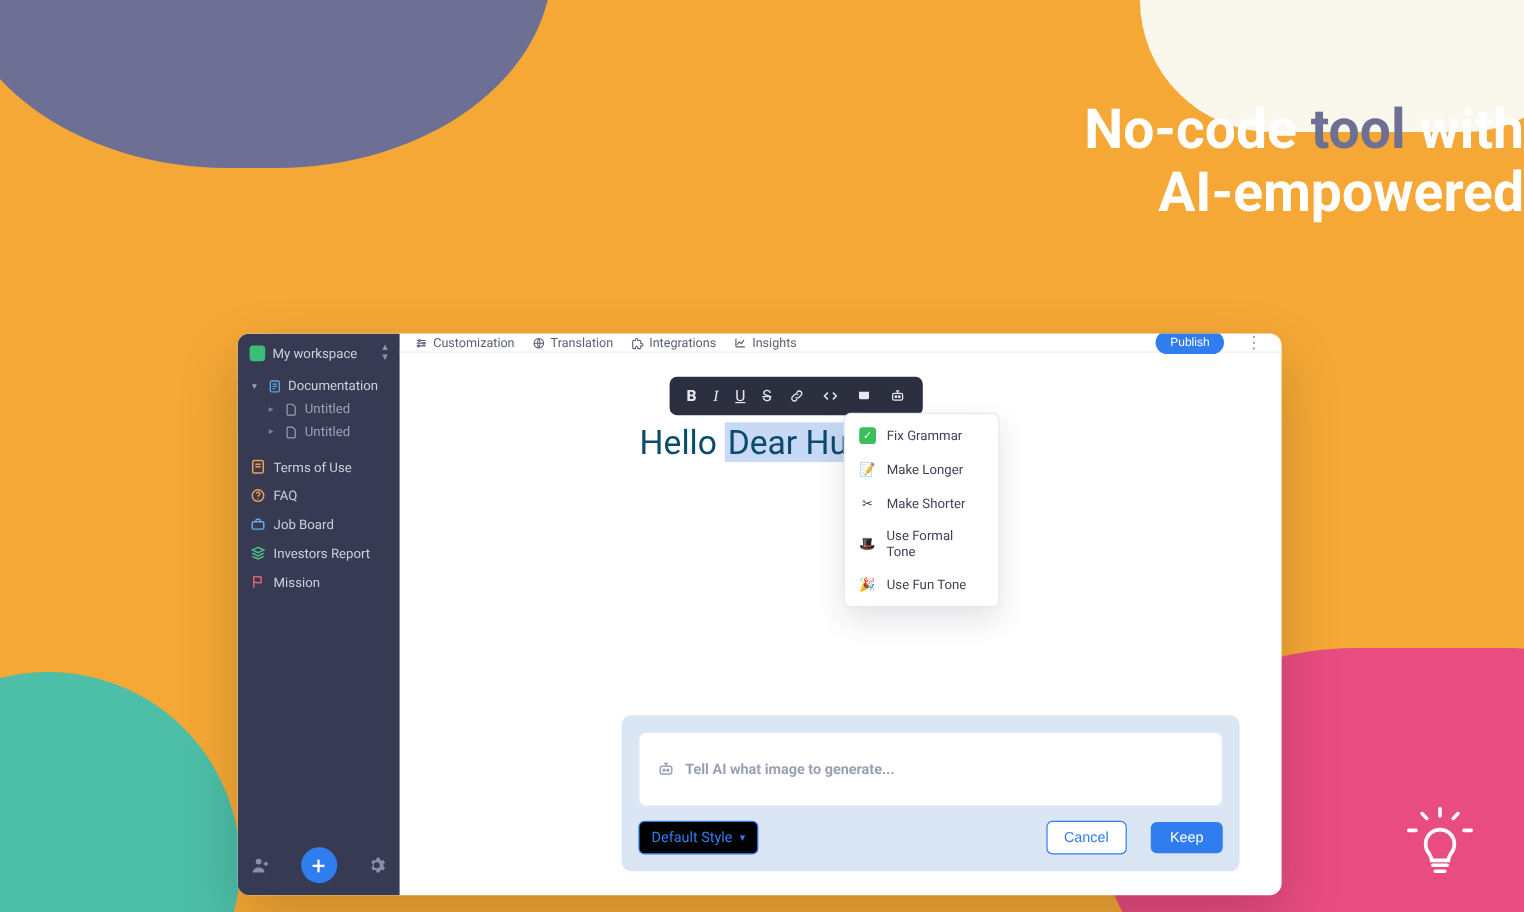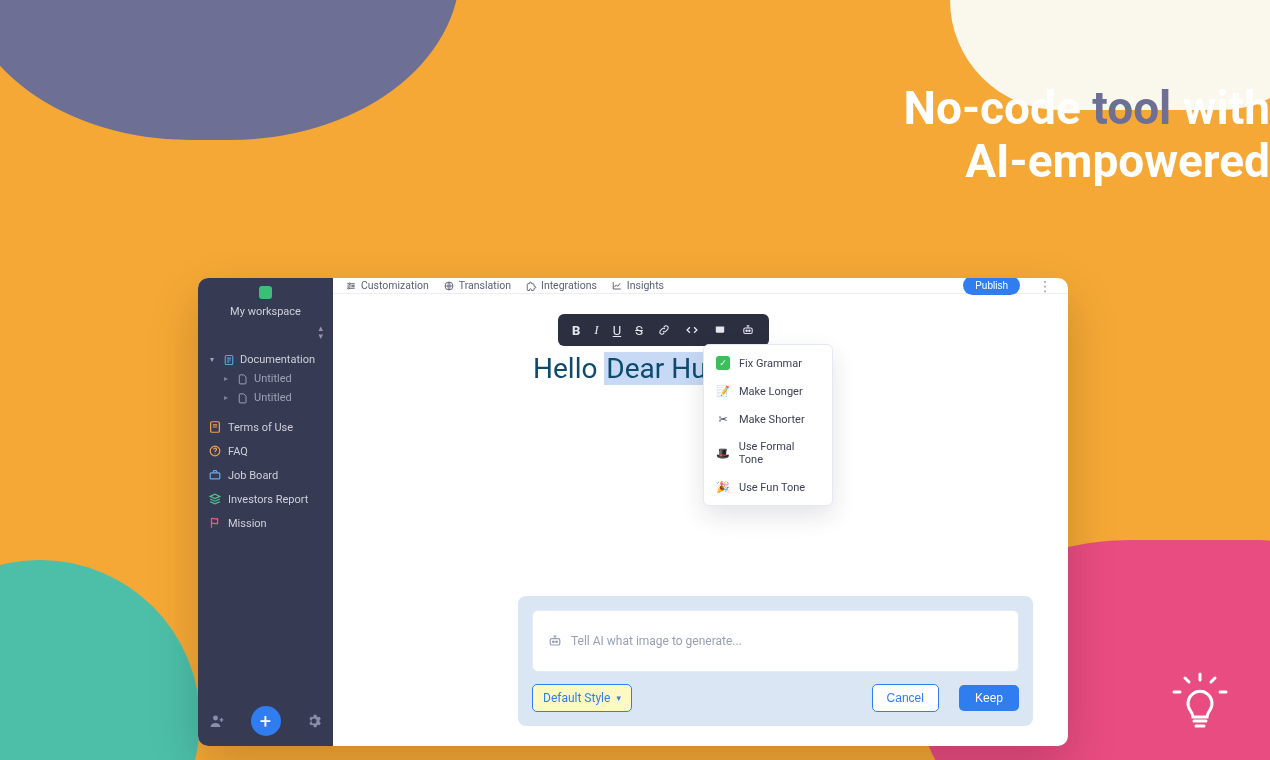--- a/index.html
+++ b/index.html
@@ -49,21 +49,20 @@
   .sidebar {
     width: 135px; flex-shrink: 0;
     background: #363a53;
     color: #cfd0da;
     display: flex; flex-direction: column;
     font-size: 11px;
   }
   .ws-header {
     display: flex; align-items: center; gap: 6px;
     padding: 8px 10px;
-    flex-direction: column;
   }
   .ws-swatch {
     width: 13px; height: 13px; border-radius: 3px; background: #3bbf76;
   }
   .ws-sort {
     margin-left: auto; opacity: .6; font-size: 9px; line-height: 8px;
   }
   .tree { padding: 2px 0; }
   .tree-row {
     display: flex; align-items: center; gap: 5px;
@@ -151,26 +150,27 @@
   .ai-panel {
     position: absolute; left: 185px; bottom: 20px;
     width: 515px; background: #dbe6f5;
     border-radius: 8px; padding: 14px;
   }
   .ai-input {
     background: #fff; border: 1px solid #e6ebf2; border-radius: 6px;
     padding: 14px; font-size: 12px; color: #99a0b5;
     display: flex; align-items: center; gap: 8px;
     height: 62px;
+    font-weight: bold;
   }
   .ai-panel-row {
     display: flex; align-items: center; margin-top: 12px;
   }
   .style-select {
-    border: 1.5px solid #2f7def; color: #2f7def; background: #fef9c3;
+    border: 1.5px solid #2f7def; color: #2f7def; background: #000000;
     border-radius: 5px; padding: 6px 10px; font-size: 12px;
     display: inline-flex; align-items: center; gap: 6px; cursor: pointer;
   }
   .panel-spacer { flex: 1; }
   .btn-outline {
     border: 1.5px solid #2f7def; color: #2f7def; background: #fff;
     border-radius: 5px; padding: 6px 14px; font-size: 12px; cursor: pointer;
     margin-right: 20px;
   }
   .btn-solid {

